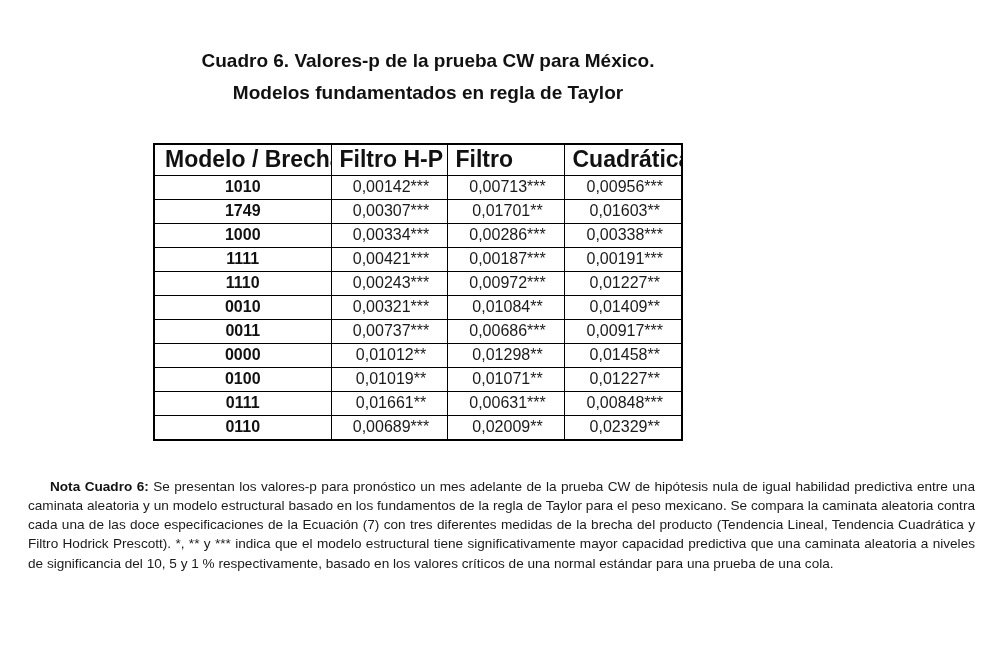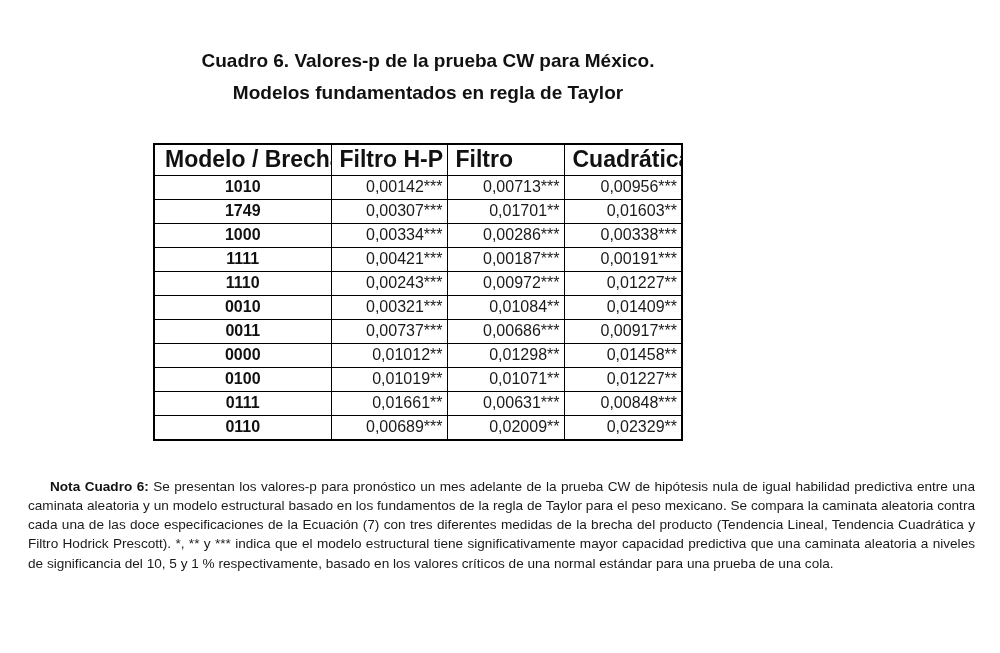--- a/index.html
+++ b/index.html
@@ -41,21 +41,21 @@
     font-size: 23px;
     font-weight: bold;
     text-align: left;
     padding: 1px 6px 2px 8px;
     color: #111;
   }
   table.pvalues th.col-model { text-align: left; padding-left: 10px; }
   table.pvalues td {
     font-size: 16px;
     padding: 1px 4px 2px 8px;
-    text-align: right;
+    text-align: center;
   }
   table.pvalues td.model {
     text-align: center;
     font-weight: bold;
     padding: 1px 0 2px 0;
     color: #111;
   }
   col.c0 { width: 177px; }
   col.c1 { width: 116px; }
   col.c2 { width: 117px; }

